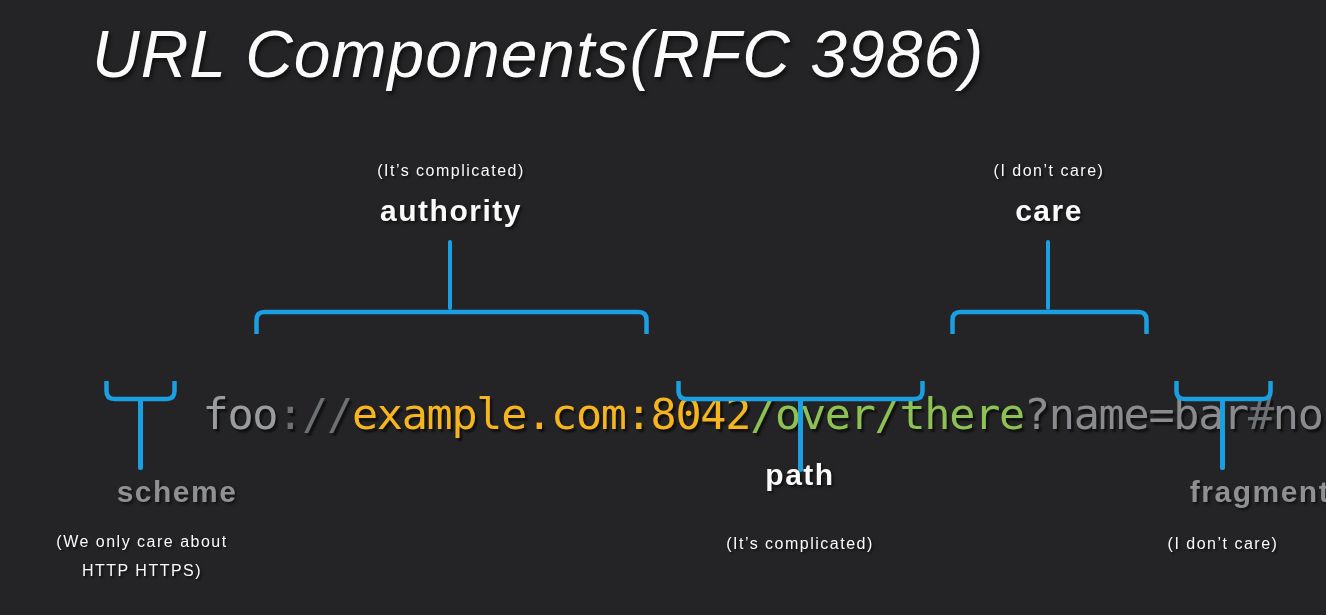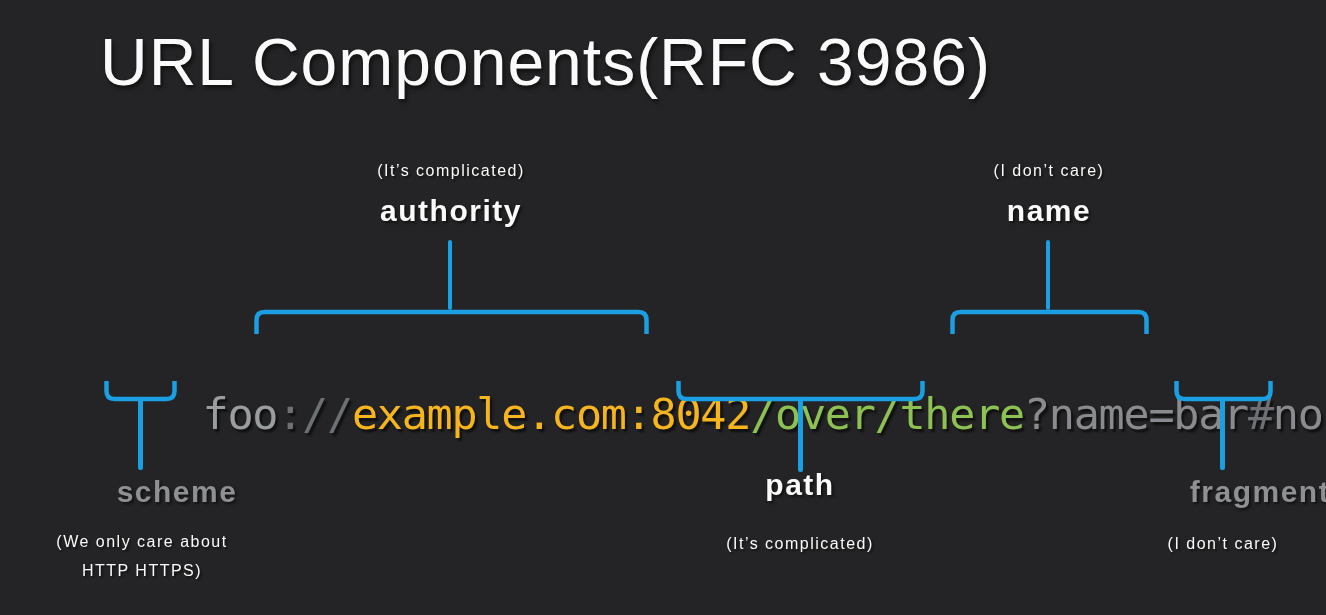--- a/index.html
+++ b/index.html
@@ -2,25 +2,26 @@
 <html style="--bg: #242426; --accent: #1a9fe2; --white: #fafafa; --gray: #8e9091;"><head>
 <meta charset="utf-8">
 <style>
   html,body { margin:0; padding:0; background:#111; }
   .slide {
     position:relative; width:1326px; height:615px;
     background:var(--bg,#242426); overflow:hidden;
     font-family:"Liberation Sans", sans-serif;
   }
   .title {
-    position:absolute; left:84px; top:8px; margin:16px;
+    position:absolute; left:84px; top:8px; margin:8px;
     font-size:66px; font-weight:400; letter-spacing:1px;
     color:var(--white,#fafafa);
     text-shadow:2px 3px 4px rgba(0,0,0,.6);
     white-space:nowrap;
+    font-style:italic;
   }
   .url-row {
     position:absolute; left:103px; top:336px;
     font-family:"DejaVu Sans Mono", monospace;
     font-size:43.5px; line-height:52px; letter-spacing:-1.3px;
     white-space:pre;
     text-shadow:2.5px 2.5px 2px rgba(0,0,0,.55);
   }
   .note {
     position:absolute; color:var(--white,#fafafa);
@@ -53,21 +54,21 @@
   <h1 class="title">URL Components(RFC 3986)</h1>
 
   <div class="note" style="left:251px; top:156px; width:400px;">(It’s complicated)</div>
   <div class="biglabel" style="left:251px; top:194px; width:400px;">authority</div>
   <div class="stem" style="left:447.5px; top:240px; height:70px;"></div>
   <svg class="brace" style="left:254px; top:306px;" width="395" height="28" viewBox="0 0 395 28">
     <path d="M2.5,27 L2.5,14 Q2.5,6 10.5,6 L384.5,6 Q392.5,6 392.5,14 L392.5,27"></path>
   </svg>
 
   <div class="note" style="left:949px; top:156px; width:200px;">(I don’t care)</div>
-  <div class="biglabel" style="left:949px; top:194px; width:200px;">name</div>
+  <div class="biglabel" style="left:949px; top:194px; width:200px;">care</div>
   <div class="stem" style="left:1045.5px; top:240px; height:70px;"></div>
   <svg class="brace" style="left:950px; top:306px;" width="199" height="28" viewBox="0 0 199 28">
     <path d="M2.5,27 L2.5,14 Q2.5,6 10.5,6 L188.5,6 Q196.5,6 196.5,14 L196.5,27"></path>
   </svg>
 
   <div class="url-row">
     <span style="color: rgb(154, 157, 160);">foo</span><span style="color: rgb(109, 113, 117);">://</span><span style="color: rgb(246, 181, 31);">example.com:8042</span><span style="color: rgb(141, 193, 83);">/over/there</span><span style="color: rgb(137, 139, 142);">?</span><span style="color: rgb(137, 139, 142);">name=bar</span><span style="color: rgb(109, 113, 117);">#</span><span style="color: rgb(137, 139, 142);">nose</span>
   </div>
 
   <svg class="brace" style="left:104px; top:381px;" width="73" height="25" viewBox="0 0 73 25">
@@ -77,21 +78,21 @@
   <div class="biglabel gray" style="left:0px; top:475px; width:280px;">scheme</div>
   <div class="note wrapper" style="left:-8px; top:527px; width:300px;">
     <div>(We only care about</div>
     <div>HTTP HTTPS)</div>
   </div>
 
   <svg class="brace" style="left:676px; top:381px;" width="249" height="25" viewBox="0 0 249 25">
     <path d="M2.5,1 L2.5,10 Q2.5,18 10.5,18 L238.5,18 Q246.5,18 246.5,10 L246.5,1"></path>
   </svg>
   <div class="stem" style="left:798px; top:397px; height:75px;"></div>
-  <div class="biglabel" style="left:650px; top:468px; width:300px;">path</div>
+  <div class="biglabel" style="left:650px; top:458px; width:300px;">path</div>
   <div class="note" style="left:650px; top:529px; width:300px;">(It’s complicated)</div>
 
   <svg class="brace" style="left:1174px; top:381px;" width="99" height="25" viewBox="0 0 99 25">
     <path d="M2.5,1 L2.5,10 Q2.5,18 10.5,18 L88.5,18 Q96.5,18 96.5,10 L96.5,1"></path>
   </svg>
   <div class="stem" style="left:1220px; top:397px; height:73px;"></div>
   <div class="biglabel gray" style="left:1073px; top:475px; width:300px;">fragment</div>
   <div class="note" style="left:1073px; top:529px; width:300px;">(I don’t care)</div>
 
 </div>

